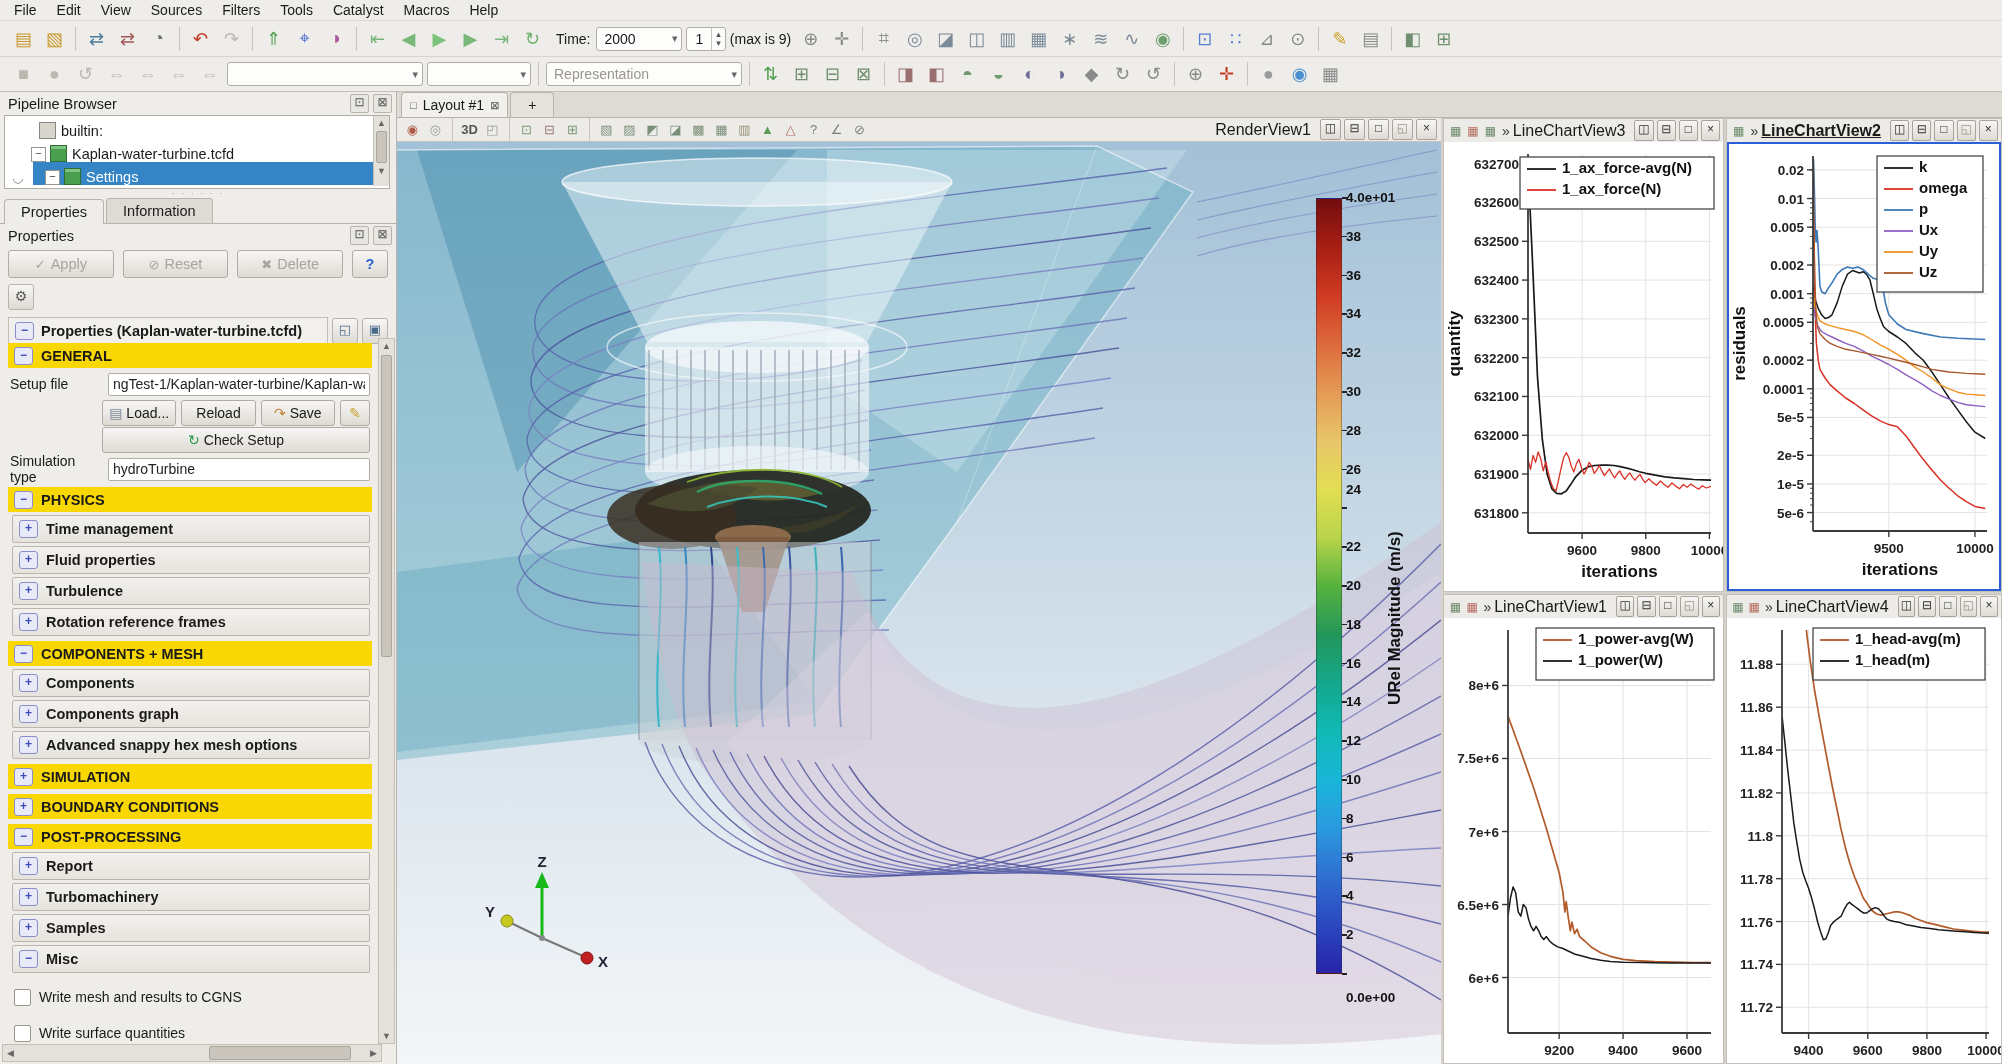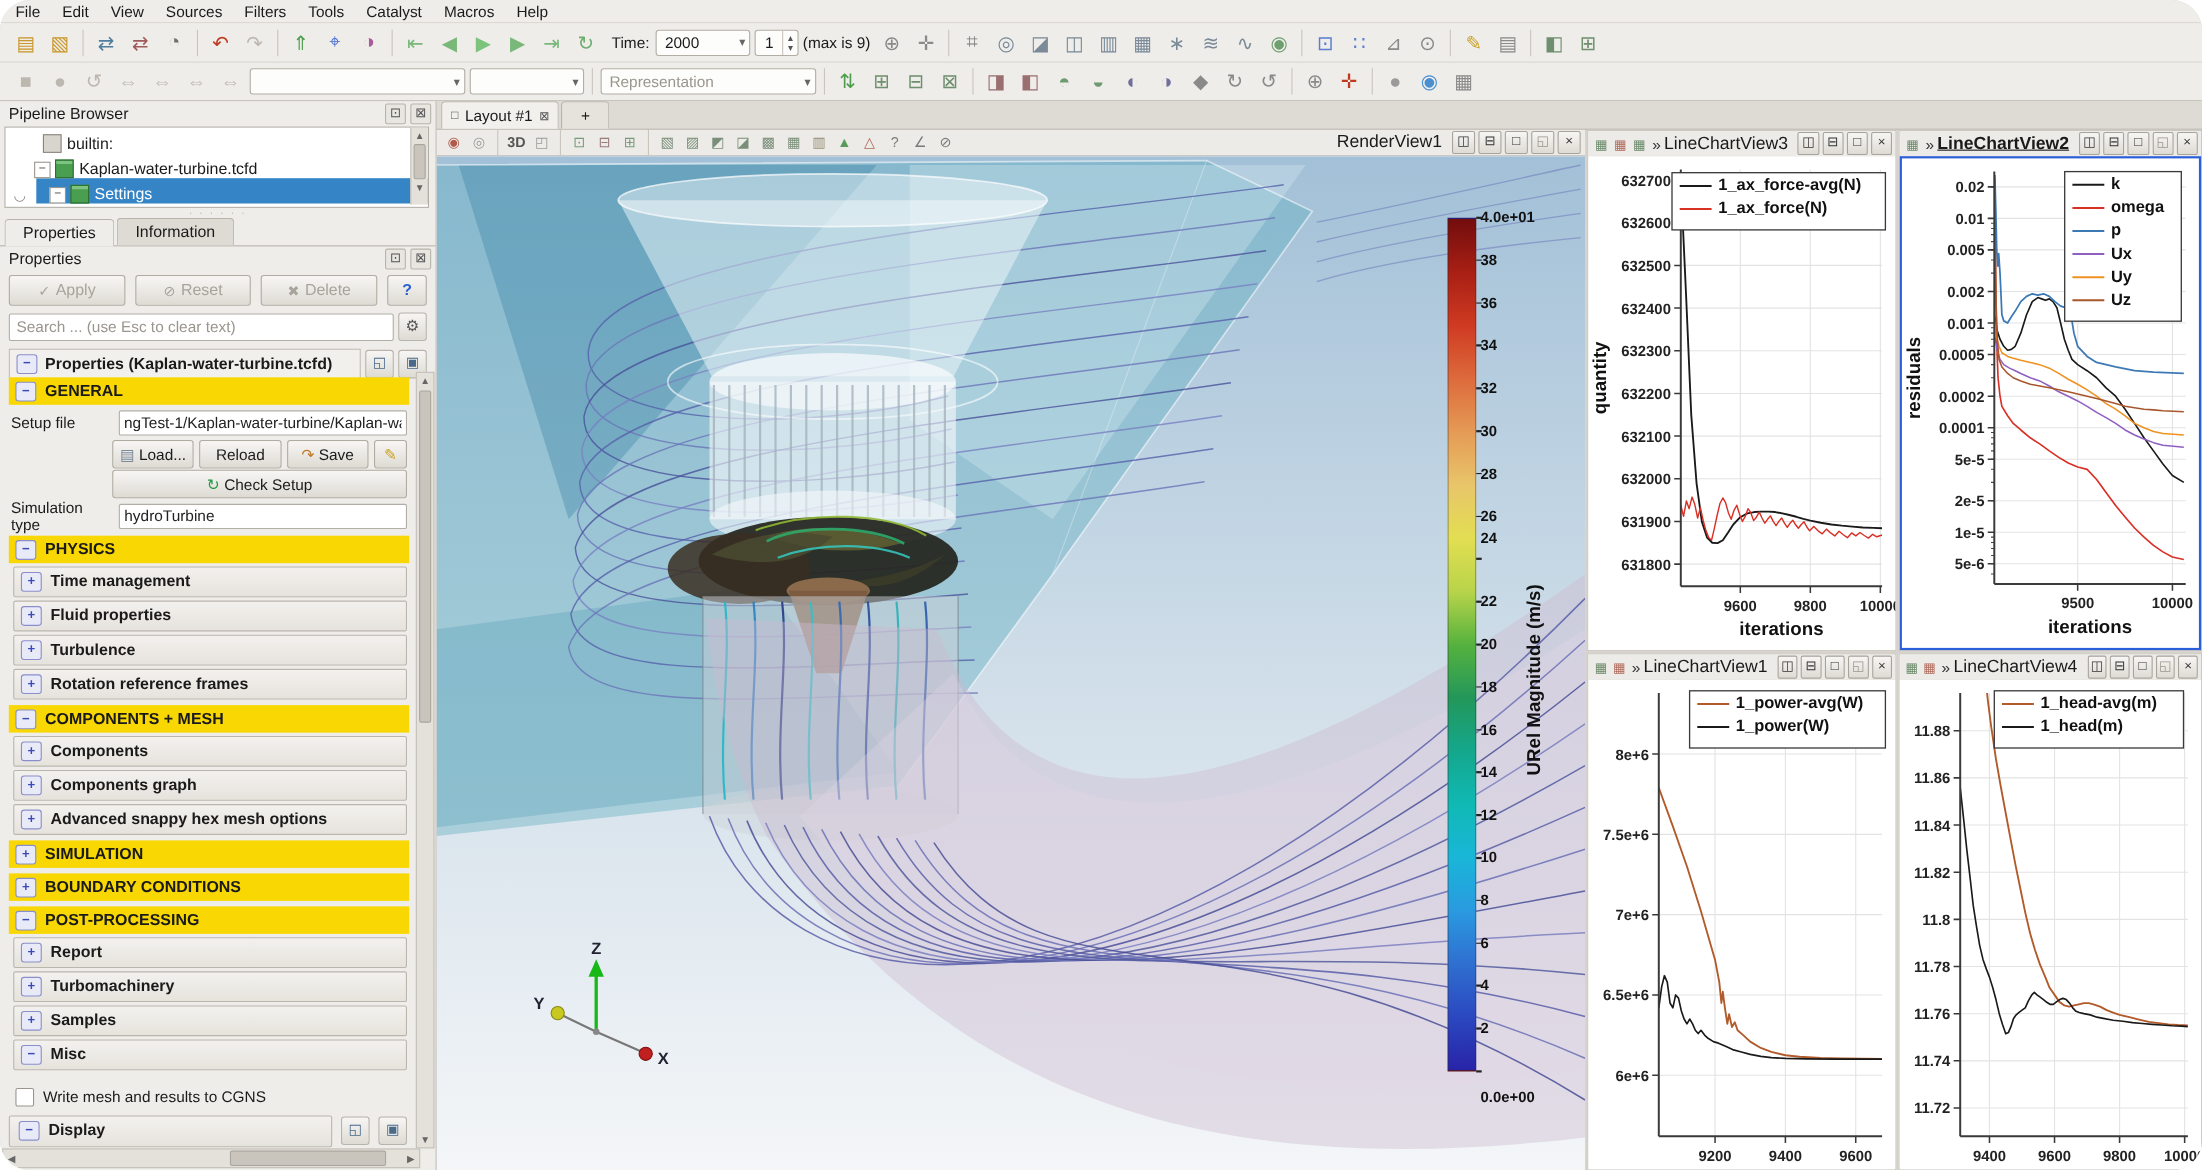--- a/index.html
+++ b/index.html
@@ -1,16 +1,16 @@
 <!DOCTYPE html>
 <html><head>
 <meta charset="utf-8">
 <style>
   html,body{margin:0;padding:0;}
-  #app{position:relative;width:2002px;height:1064px;background:#d6d2cb;font-family:"Liberation Sans",sans-serif;color:#1a1a1a;overflow:hidden;border-radius:28px;}
+  #app{position:relative;width:2002px;height:1064px;background:#d6d2cb;font-family:"Liberation Sans",sans-serif;color:#1a1a1a;overflow:hidden;}
   .abs{position:absolute;}
   
   #menubar{left:0;top:0;width:2002px;height:21px;background:#efedea;display:flex;align-items:center;padding-left:4px;border-bottom:1px solid #dcd8d2;box-sizing:border-box;}
   .menu-item{padding:1px 10px;font-size:14px;cursor:default;}
   #toolbar1{left:0;top:21px;width:2002px;height:36px;background:#efedea;display:flex;align-items:center;padding-left:8px;border-bottom:1px solid #d8d4cd;box-sizing:border-box;}
   #toolbar2{left:0;top:57px;width:2002px;height:35px;background:#efedea;display:flex;align-items:center;padding-left:8px;border-bottom:1px solid #c4c0b8;box-sizing:border-box;}
   .strip{display:flex;align-items:center;}
   .icn{width:27px;height:27px;display:flex;align-items:center;justify-content:center;font-size:18px;border:1px solid transparent;border-radius:3px;margin:0 1px;cursor:default;}
   .icn.dis{color:#bcb8b0 !important;}
   .txticn{font-size:12px;font-weight:bold;color:#555;}
@@ -301,23 +301,20 @@
         </span>
       <span class="gbtn dis">
           <span class="bico">✖</span>
           <span>Delete</span>
         </span>
       <span class="gbtn help">
           <span>?</span>
         </span>
     </div>
     <div id="searchrow">
-      <span id="searchbox">
-          <span>Search ... (use Esc to clear text)</span>
-        </span>
       <span id="gearbtn">⚙</span>
     </div>
     <div id="propheader">
       <div class="phbar">
         <span class="picon">−</span>
         <span>Properties (Kaplan-water-turbine.tcfd)</span>
       </div>
       <span class="ppbtn">◱</span>
       <span class="ppbtn">▣</span>
     </div>
@@ -414,20 +411,24 @@
           <span class="picon">+</span>
           <span>Samples</span>
         </div>
         <div class="prow sub">
           <span class="picon">−</span>
           <span>Misc</span>
         </div>
         <div class="prow check">
           <span class="cbox"></span>
           <span>Write mesh and results to CGNS</span>
+        </div>
+        <div class="prow check">
+          <span class="cbox"></span>
+          <span>Write surface quantities</span>
         </div>
         <div class="prow subwide">
           <div class="swbar">
             <span class="picon">−</span>
             <span>Display</span>
           </div>
           <span class="ppbtn">◱</span>
           <span class="ppbtn">▣</span>
         </div>
       </div>

